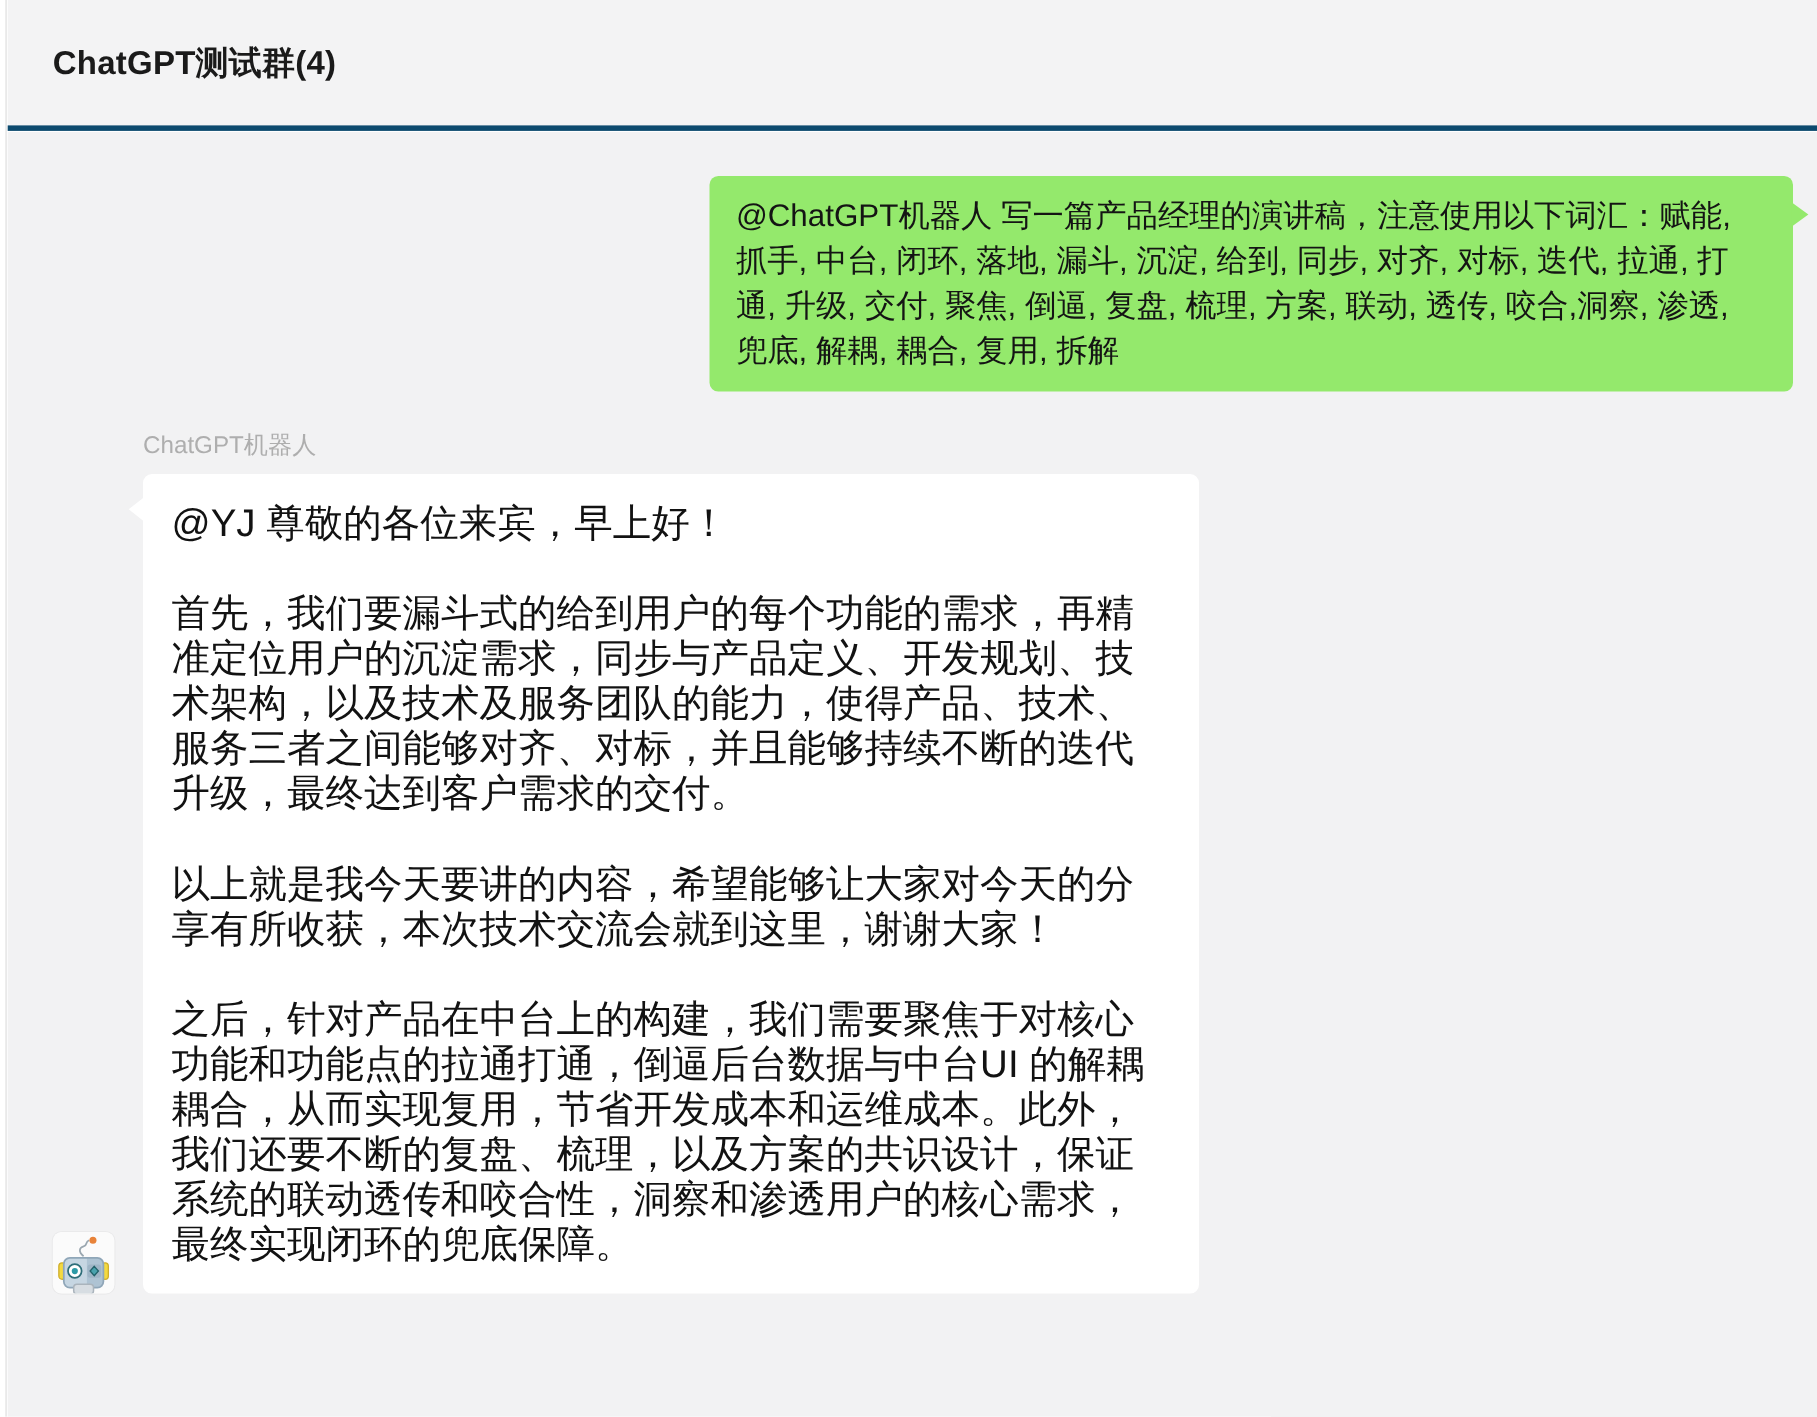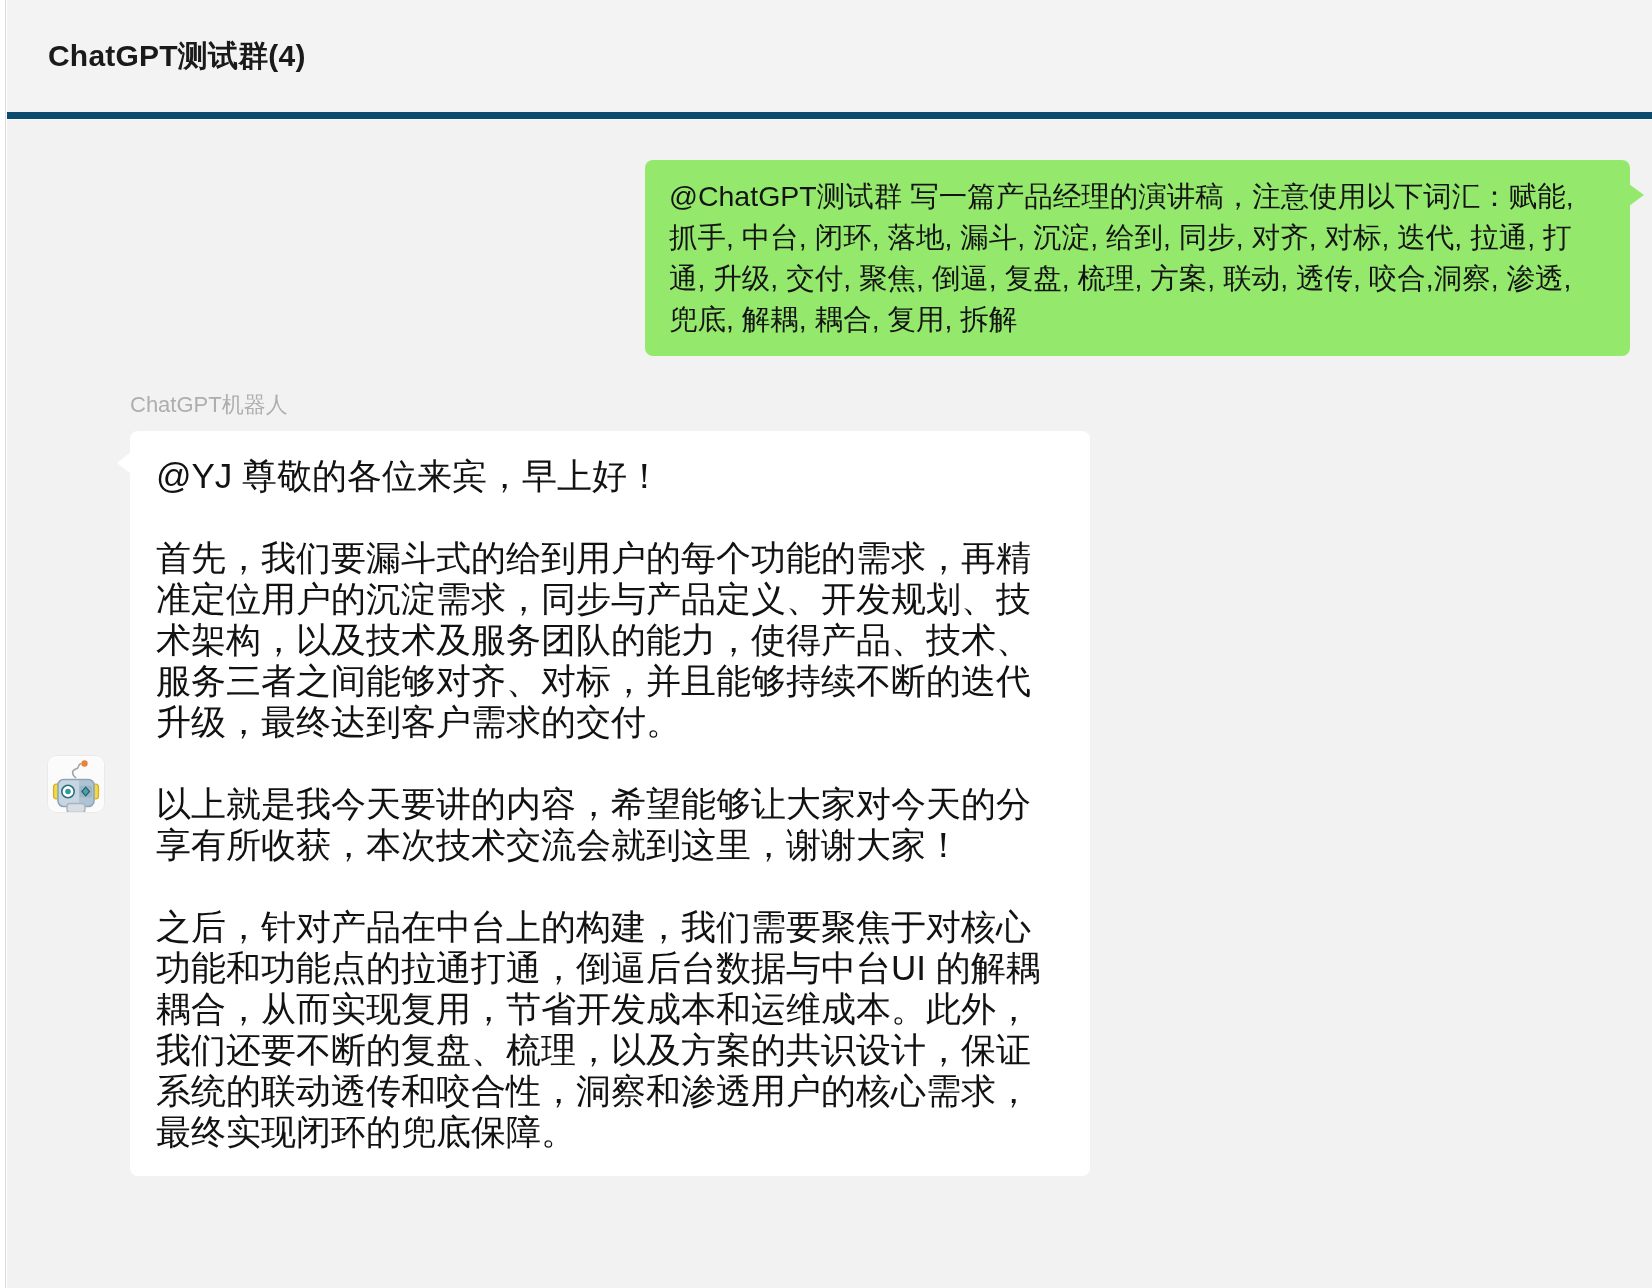--- a/index.html
+++ b/index.html
@@ -14,21 +14,21 @@
   .left-strip {
     position: absolute; left: 0; top: 0; bottom: 0; width: 6px;
     background: #ffffff; border-right: 1px solid #dbdbdb;
   }
   .main {
     position: absolute; left: 7px; top: 0; right: 0; bottom: 0;
   }
   .chat-header {
     position: absolute; left: 0; right: 0; top: 0; height: 119px;
     background: var(--header-bg, #f3f3f4);
-    border-bottom: 7px solid #0c4a6e;
+    border-bottom: 5px solid #0c4a6e;
     display: flex; align-items: center;
     padding-left: 41px;
   }
   .chat-title {
     font-size: 30px; font-weight: 600; color: #1a1a1a; letter-spacing: 0.2px;
   }
   .message-area {
     position: absolute; left: 0; right: 0; top: 120px; bottom: 0;
     background: var(--chat-bg, #f2f2f3);
   }
@@ -45,21 +45,21 @@
   .sent-bubble .tail-right {
     position: absolute; right: -14px; top: 24px;
     width: 0; height: 0;
     border-top: 11px solid transparent;
     border-bottom: 11px solid transparent;
     border-left: 15px solid var(--bubble-green, #94e96c);
   }
   
   .received {
     position: absolute; left: 41px; top: 272px;
-    display: flex; align-items: center;
+    display: flex; align-items: flex-end;
   }
   .avatar {
     width: 56px; height: 56px; flex: 0 0 56px;
     border-radius: 8px; overflow: hidden;
     background: #fbfbfb;
     box-shadow: 0 0 0 1px rgba(0,0,0,0.03);
   }
   .msg-col { margin-left: 26px; }
   .sender-name {
     font-size: 22px; line-height: 26px;
@@ -92,21 +92,21 @@
 
 <div class="main">
 
   <div class="chat-header">
     <div class="chat-title">ChatGPT测试群(4)</div>
   </div>
 
   <div class="message-area">
 
     <div class="sent-bubble">
-      <span>@ChatGPT测试群 写一篇产品经理的演讲稿，注意使用以下词汇：赋能, 抓手, 中台, 闭环, 落地, 漏斗, 沉淀, 给到, 同步, 对齐, 对标, 迭代, 拉通, 打通, 升级, 交付, 聚焦, 倒逼, 复盘, 梳理, 方案, 联动, 透传, 咬合,洞察, 渗透, 兜底, 解耦, 耦合, 复用, 拆解</span>
+      <span>@ChatGPT机器人 写一篇产品经理的演讲稿，注意使用以下词汇：赋能, 抓手, 中台, 闭环, 落地, 漏斗, 沉淀, 给到, 同步, 对齐, 对标, 迭代, 拉通, 打通, 升级, 交付, 聚焦, 倒逼, 复盘, 梳理, 方案, 联动, 透传, 咬合,洞察, 渗透, 兜底, 解耦, 耦合, 复用, 拆解</span>
       <div class="tail-right"></div>
     </div>
 
     <div class="received">
 
       <div class="avatar">
         <svg width="56" height="56" viewBox="0 0 56 56" xmlns="http://www.w3.org/2000/svg" aria-hidden="true">
           <rect x="0" y="0" width="56" height="56" rx="8" fill="#fbfbfb"></rect>
           <path d="M28 22 C 23 18, 24 14, 28 13 C 32 12, 29 9, 33 7.5" stroke="#9aa7b0" stroke-width="1.6" fill="none"></path>
           <circle cx="36.5" cy="7.5" r="3.2" fill="#e8833a"></circle>

